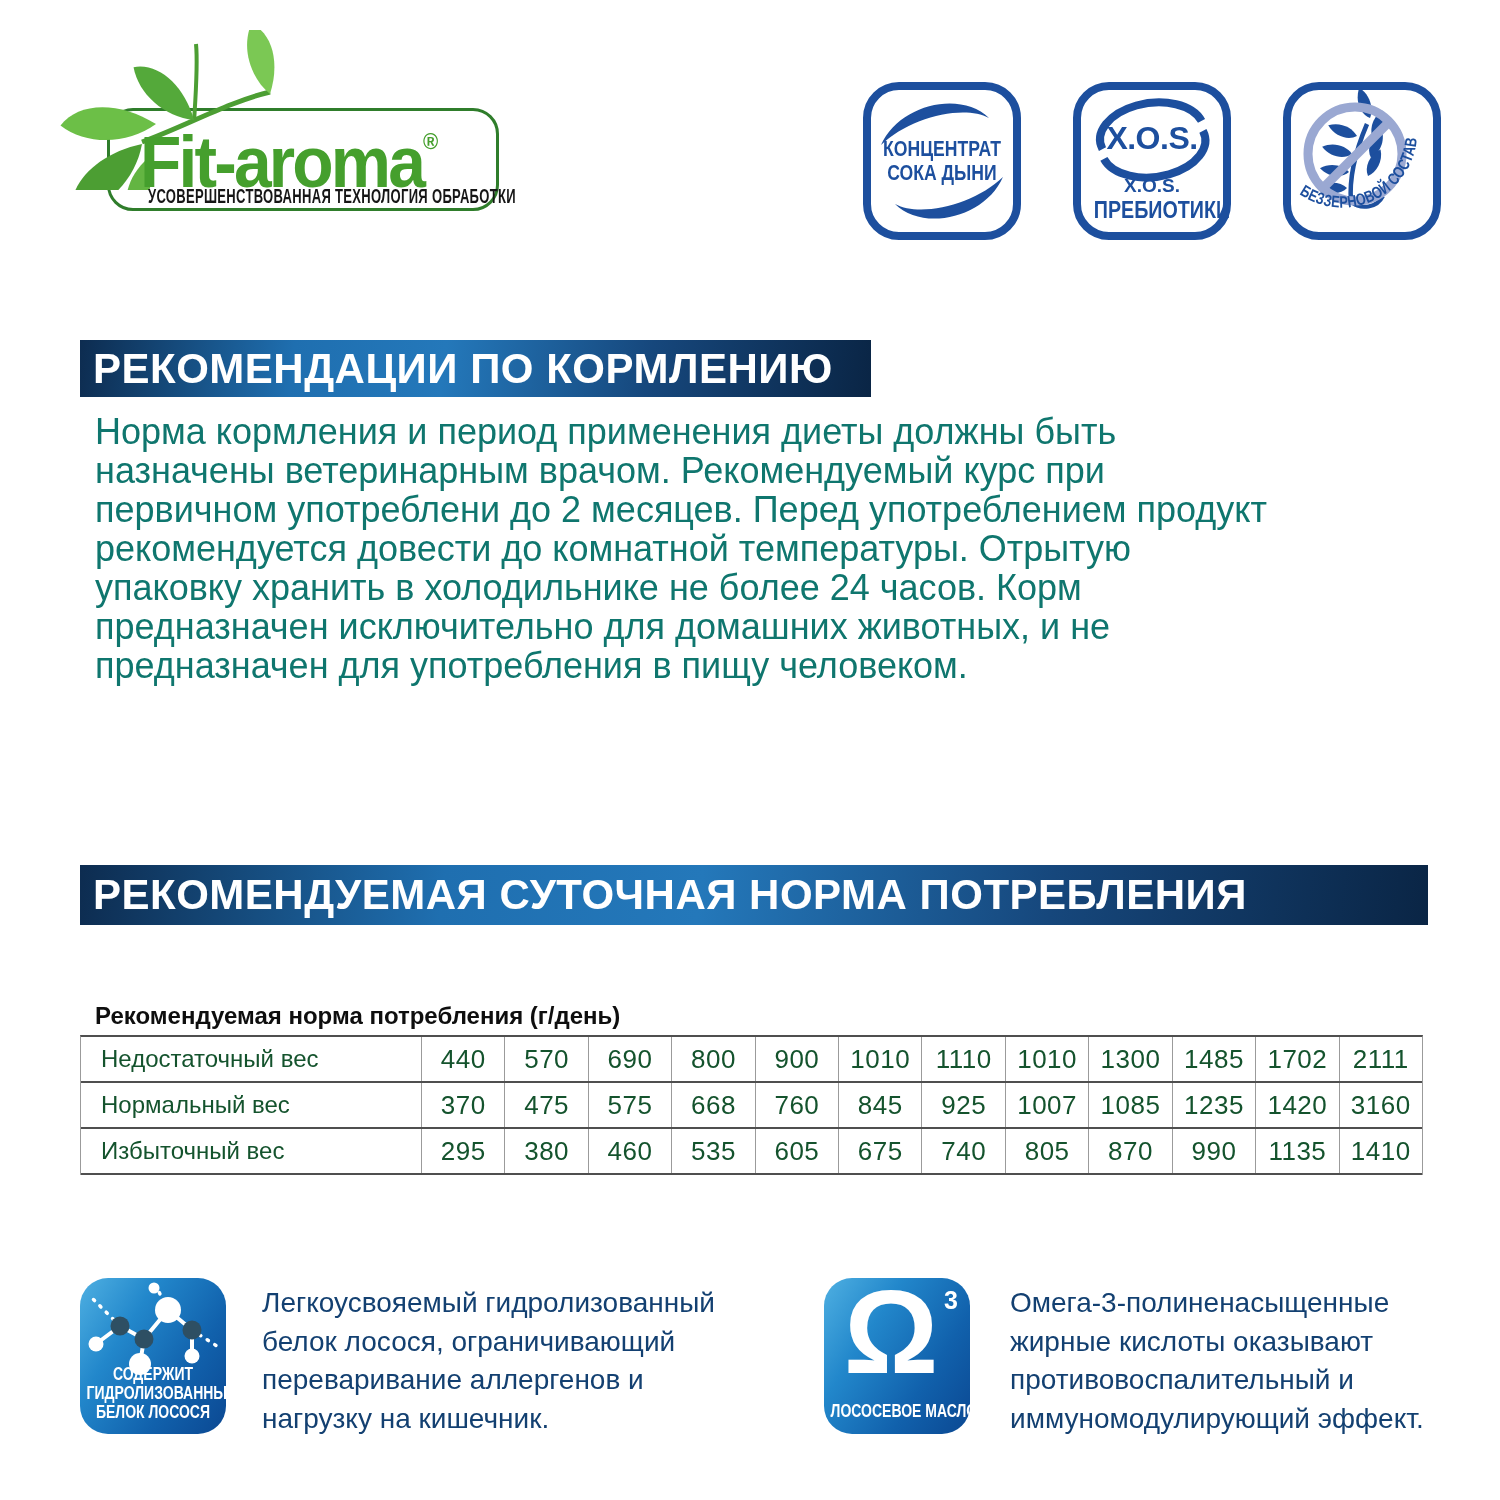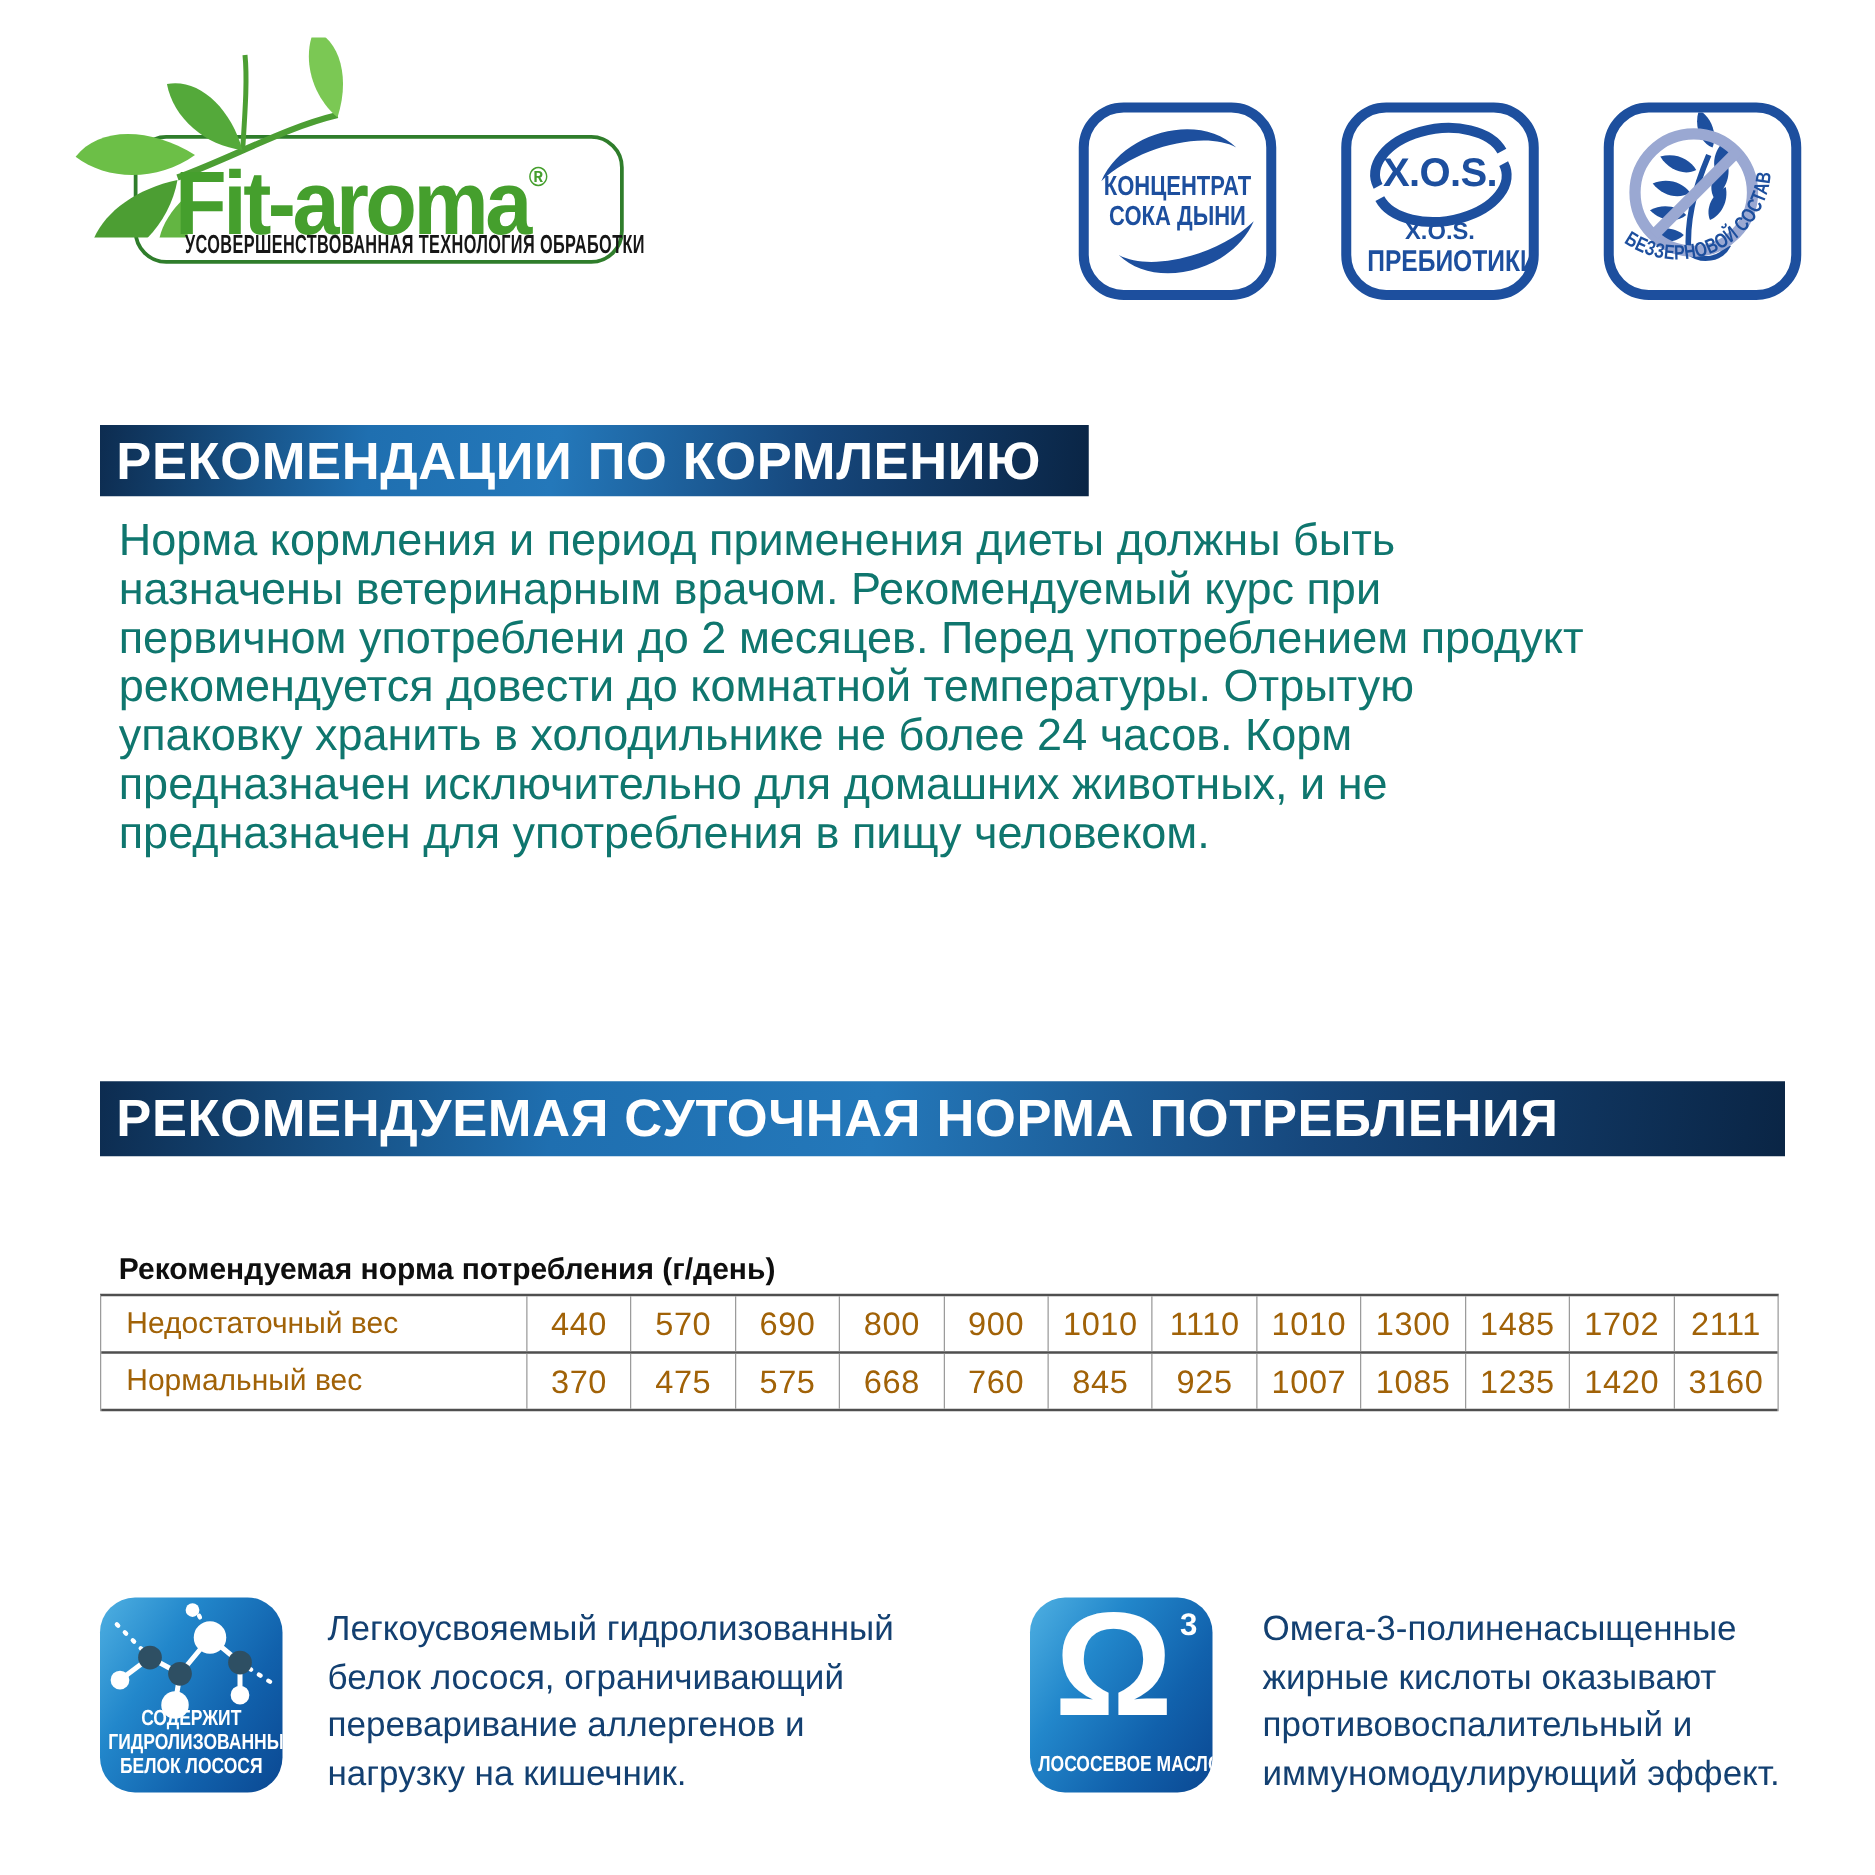--- a/index.html
+++ b/index.html
@@ -49,21 +49,21 @@
   .thead{position:absolute;left:80px;top:948px;width:1343px;height:46px;box-sizing:border-box;
          border-top:4px solid #0d2c4f;background:#1769aa;display:grid;
          grid-template-columns:340px repeat(12,1fr);color:#fff;font-weight:bold;}
   .thead-first{display:flex;align-items:center;padding-left:20px;font-size:23px;}
   .th-num{display:flex;align-items:center;justify-content:center;font-size:23px;
           border-left:2px solid rgba(255,255,255,.55);}
   .sub-label{position:absolute;left:95px;top:1002px;font-size:24px;font-weight:bold;color:#0e0e0e;}
   .tbody{position:absolute;left:80px;top:1035px;width:1343px;box-sizing:border-box;
          border-top:2.5px solid #4f4f4f;border-left:1.5px solid #9b9b9b;border-right:1.5px solid #9b9b9b;}
   .trow{display:grid;grid-template-columns:340px repeat(12,1fr);height:44px;
-        border-bottom:2.5px solid #4f4f4f;color:#a16207;}
+        border-bottom:2.5px solid #4f4f4f;color:#14532d;}
   .tlabel{display:flex;align-items:center;padding-left:20px;font-size:24px;}
   .tval{display:flex;align-items:center;justify-content:center;font-size:26px;
         border-left:1.5px solid #9b9b9b;letter-spacing:.5px;}
 
   
   .tile{position:absolute;top:1278px;width:146px;height:156px;border-radius:28px;overflow:hidden;
         background:linear-gradient(123deg,#4fb0e2 0%,#2287cb 32%,#1161ac 68%,#0b4892 100%);}
   .tile1{left:80px;} .tile2{left:824px;}
   .tile-caption{position:absolute;left:-10px;right:-10px;bottom:12px;text-align:center;color:#fff;
         font-weight:bold;font-size:17.5px;line-height:19px;transform:scaleX(.8);white-space:pre-line;}
@@ -188,20 +188,35 @@
         <div class="tval">668</div>
         <div class="tval">760</div>
         <div class="tval">845</div>
         <div class="tval">925</div>
         <div class="tval">1007</div>
         <div class="tval">1085</div>
         <div class="tval">1235</div>
         <div class="tval">1420</div>
         <div class="tval">3160</div>
       </div>
+      <div class="trow">
+        <div class="tlabel">Избыточный вес</div>
+        <div class="tval">295</div>
+        <div class="tval">380</div>
+        <div class="tval">460</div>
+        <div class="tval">535</div>
+        <div class="tval">605</div>
+        <div class="tval">675</div>
+        <div class="tval">740</div>
+        <div class="tval">805</div>
+        <div class="tval">870</div>
+        <div class="tval">990</div>
+        <div class="tval">1135</div>
+        <div class="tval">1410</div>
+      </div>
     </div>
 
   <div class="tile tile1">
     <svg class="molecule" viewBox="0 0 146 92">
       <g stroke="#ffffff" stroke-width="4" stroke-linecap="round">
         <line x1="16" y1="62" x2="40" y2="44"></line>
         <line x1="40" y1="44" x2="64" y2="57"></line>
         <line x1="64" y1="57" x2="88" y2="28"></line>
         <line x1="88" y1="28" x2="112" y2="48"></line>
         <line x1="64" y1="57" x2="60" y2="82"></line>

